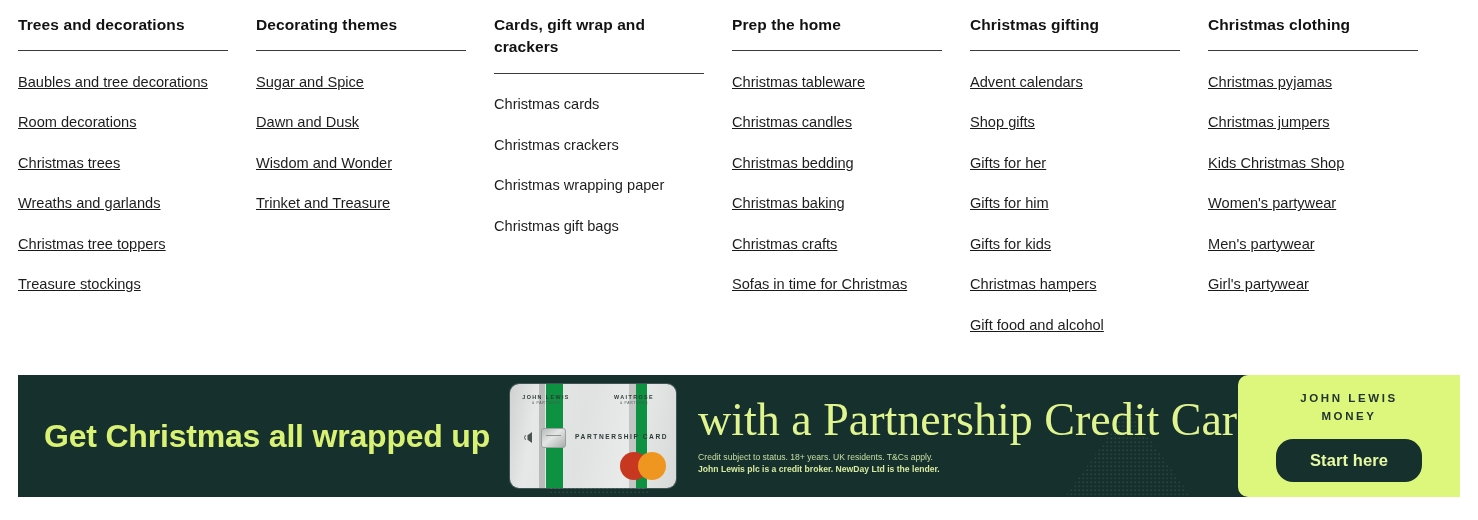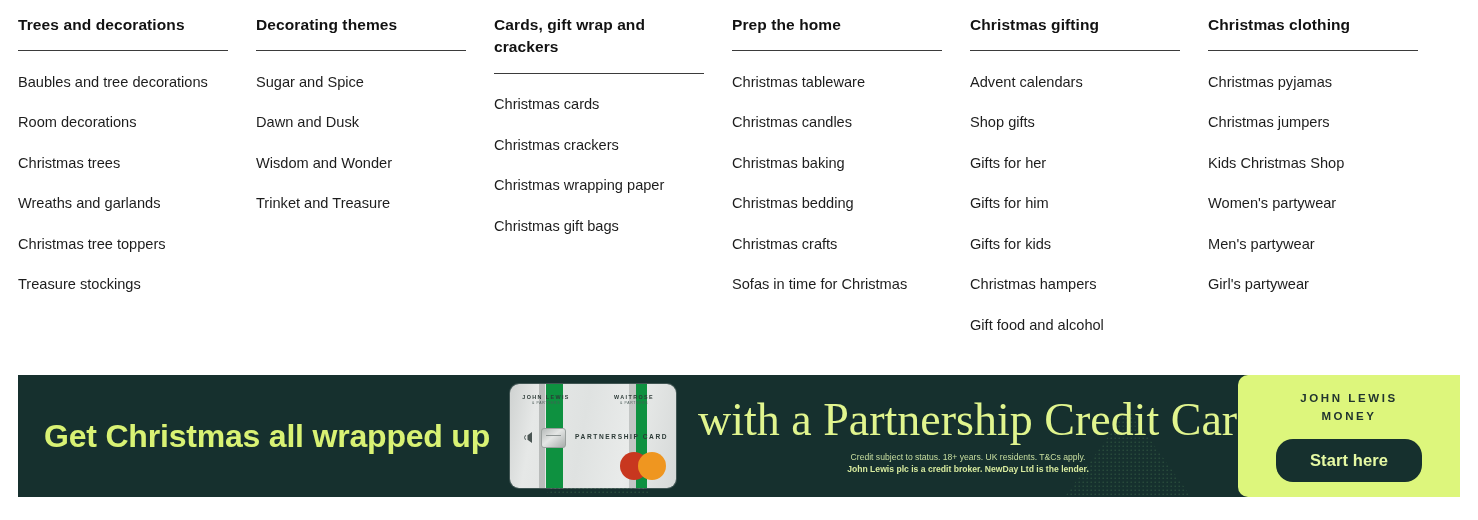--- a/index.html
+++ b/index.html
@@ -58,21 +58,21 @@
     font-size: 14.6px;
     line-height: 1.35;
     color: #1d1d1d;
     text-decoration: none;
     padding: 10.4px 0 10.4px 0;
     white-space: nowrap;
   }
 
   
   .menu-col.two-line .col-rule { margin-top: 14px; }
-  .menu-col.one-line .col-links { padding-top: 11px; }
+  .menu-col.one-line .col-links { padding-top: 11px; text-decoration: underline; }
   .menu-col.two-line .col-links { padding-top: 11px; }
 
   
   .banner {
     position: absolute;
     left: 18px;
     top: 375px;
     width: 1442px;
     height: 122px;
     background: #16302e;
@@ -214,21 +214,20 @@
     color: #e1f58e;
     line-height: 1.05;
     white-space: nowrap;
   }
   .banner-disclaimer {
     margin-top: 6px;
     font-size: 8.6px;
     line-height: 1.45;
     color: #c9dfa0;
     white-space: nowrap;
-    text-align: center;
   }
   .banner-disclaimer .bold {
     font-weight: bold;
     color: #d7ea9e;
   }
 
   
   .banner-right {
     flex: 0 0 222px;
     background: #ddf67c;
@@ -334,24 +333,24 @@
     <div class="col-head">Prep the home</div>
     <hr class="col-rule">
     <ul class="col-links">
       <li>
           <a class="col-link" href="#">Christmas tableware</a>
         </li>
       <li>
           <a class="col-link" href="#">Christmas candles</a>
         </li>
       <li>
+          <a class="col-link" href="#">Christmas bedding</a>
+        </li>
+      <li>
           <a class="col-link" href="#">Christmas baking</a>
-        </li>
-      <li>
-          <a class="col-link" href="#">Christmas bedding</a>
         </li>
       <li>
           <a class="col-link" href="#">Christmas crafts</a>
         </li>
       <li>
           <a class="col-link" href="#">Sofas in time for Christmas</a>
         </li>
     </ul>
   </div>
 

